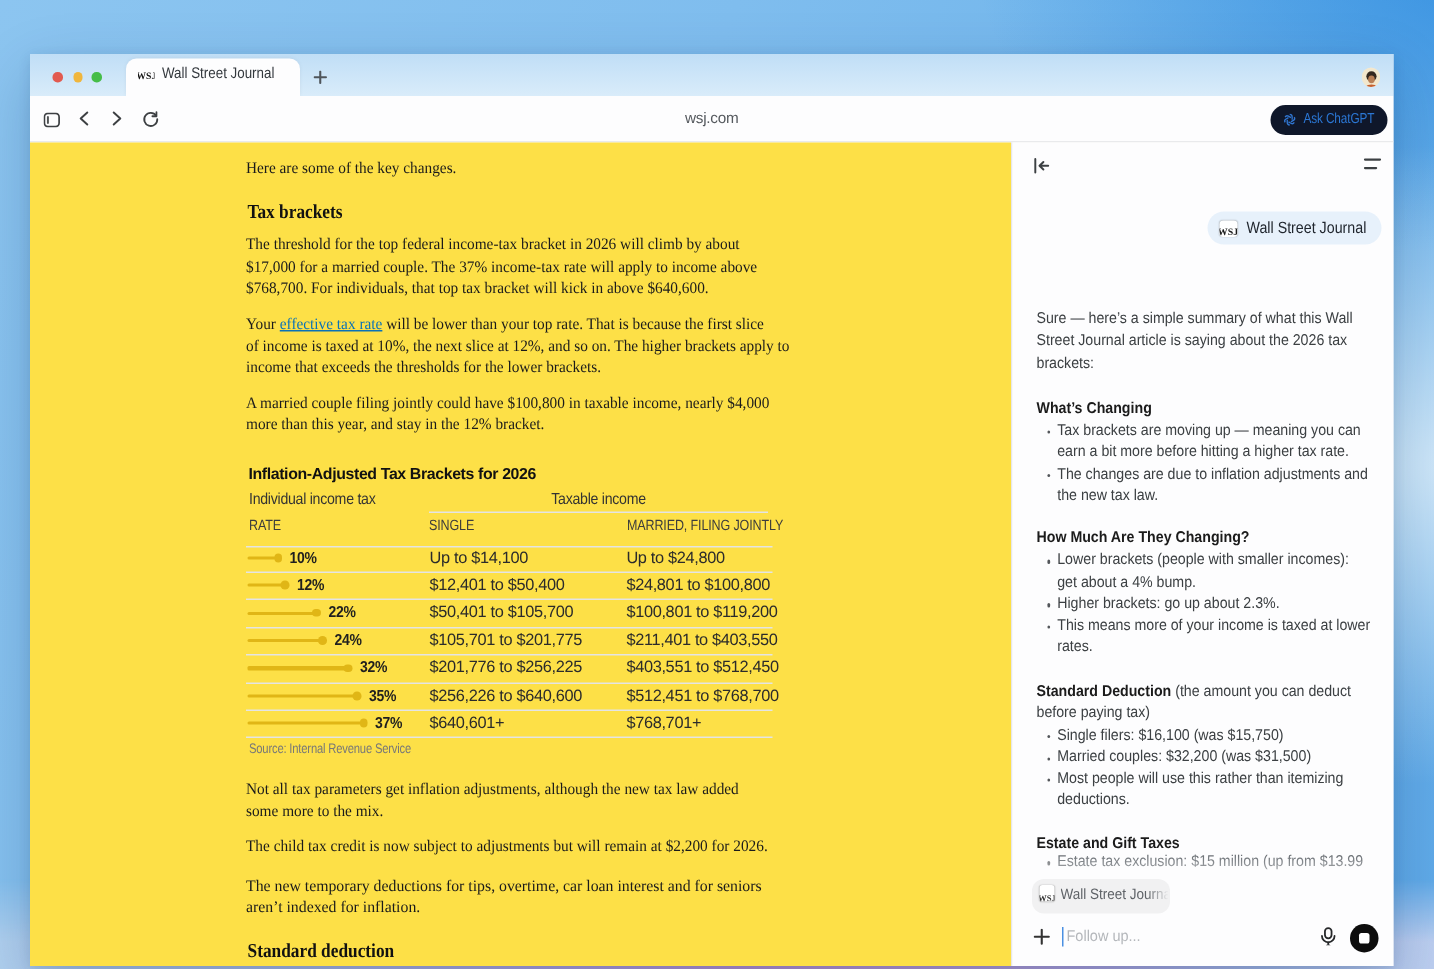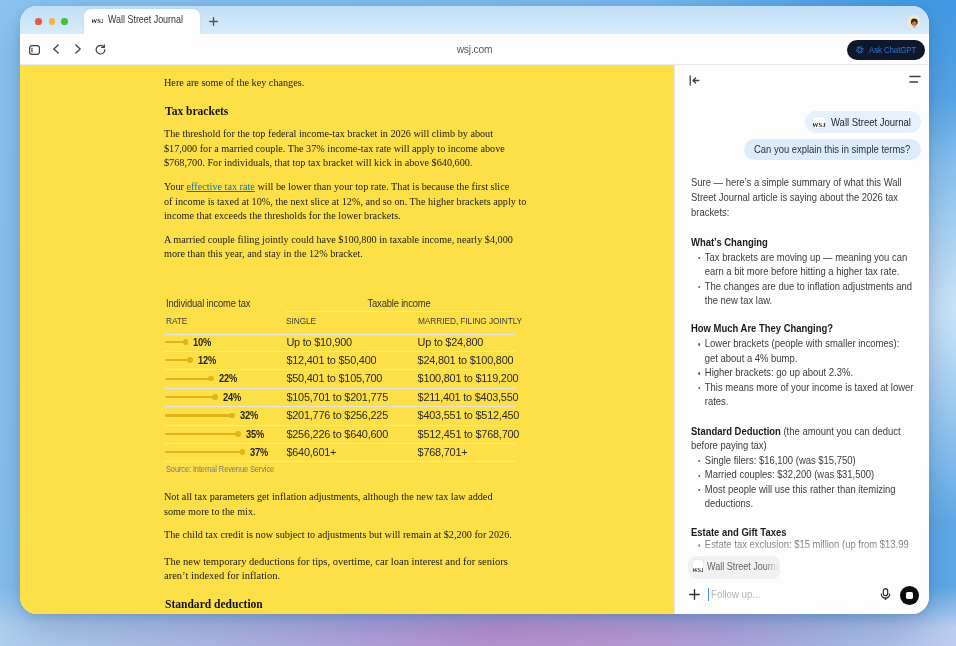--- a/index.html
+++ b/index.html
@@ -5,21 +5,21 @@
 *{margin:0;padding:0;box-sizing:border-box}
 html,body{width:956px;height:646px;overflow:hidden}
 body{position:relative;font-family:"Liberation Sans",sans-serif;
 background:
  radial-gradient(60% 33% at 103% 48%, rgba(228,243,252,.85) 0%, rgba(228,243,252,0) 100%),
  radial-gradient(50% 42% at 104% -4%, rgba(23,125,219,.6) 0%, rgba(23,125,219,0) 72%),
  linear-gradient(113deg, #8cc5f0 0%, #7fbdee 40%, #6cb3eb 75%, #5ea9e8 100%);}
 #band{position:absolute;left:0;top:586px;width:956px;height:60px;
 background:linear-gradient(90deg,#b0d0ef 0%,#aebae5 22%,#b2a3de 38%,#bc92d2 52%,#bd99d3 64%,#b1a4de 76%,#a8bbe8 88%,#bccff0 100%);
 -webkit-mask-image:linear-gradient(180deg,rgba(0,0,0,0) 0,#000 70%);mask-image:linear-gradient(180deg,rgba(0,0,0,0) 0,#000 70%);}
-#win{position:absolute;left:20px;top:6px;width:909px;height:608px;border-radius:17px;overflow:hidden;
+#win{position:absolute;left:20px;top:36px;width:909px;height:608px;border-radius:0;overflow:hidden;
 box-shadow:0 14px 38px rgba(10,40,90,.22),0 2px 8px rgba(10,40,90,.12);background:#fff;}
 
 #tabbar{position:absolute;left:0;top:0;width:909px;height:28px;background:linear-gradient(180deg,#c0def6 0%,#d9ecfa 100%);}
 .tl{position:absolute;top:12.1px;width:6.7px;height:6.7px;border-radius:50%}
 #tab{position:absolute;left:64px;top:2.5px;width:116px;height:25.5px;background:#fdfdfe;border-radius:7px 7px 0 0;box-shadow:0 0 3px rgba(0,0,0,.06)}
 #tabttl{position:absolute;left:23.5px;top:5px;font-size:10.3px;color:#33383d;transform:scaleX(.865);transform-origin:0 0;white-space:nowrap}
 #plus{position:absolute;left:188.8px;top:10.8px}
 #avatar{position:absolute;left:887.9px;top:9.3px;width:12.6px;height:12.6px;border-radius:50%;overflow:hidden;background:#f4e8cf}
 
 #toolbar{position:absolute;left:0;top:28px;width:909px;height:31px;background:#fdfdfe;border-bottom:1px solid #e9eaec}
@@ -102,32 +102,33 @@
       </svg>
       <div id="asktxt">Ask ChatGPT</div>
     </div>
   </div>
   <div id="article">
     <div class="p" style="top:10px">Here are some of the key changes.</div>
     <div class="hd" style="top:38.4px">Tax brackets</div>
     <div class="p" style="top:60.9px">The threshold for the top federal income-tax bracket in 2026 will climb by about<br>$17,000 for a married couple. The 37% income-tax rate will apply to income above<br>$768,700. For individuals, that top tax bracket will kick in above $640,600.</div>
     <div class="p" style="top:113.8px">Your <a>effective tax rate</a> will be lower than your top rate. That is because the first slice<br>of income is taxed at 10%, the next slice at 12%, and so on. The higher brackets apply to<br>income that exceeds the thresholds for the lower brackets.</div>
     <div class="p" style="top:166.5px">A married couple filing jointly could have $100,800 in taxable income, nearly $4,000<br>more than this year, and stay in the 12% bracket.</div>
+    <div class="tt" style="left:145.6px;top:214.5px;font-weight:bold;font-size:10.6px;line-height:13px;letter-spacing:-.25px;color:#111">Inflation-Adjusted Tax Brackets for 2026</div>
     <div class="tt" style="left:145.6px;top:232px;font-size:10.6px;line-height:13px;letter-spacing:-.2px;color:#333;transform:scaleX(.89);transform-origin:0 0">Individual income tax</div>
     <div class="tt" style="left:266.4px;top:232px;width:226px;text-align:center;font-size:10.6px;line-height:13px;letter-spacing:-.2px;color:#333;transform:scaleX(.89);transform-origin:50% 0">Taxable income</div>
     <div class="tline" style="left:266.4px;top:246.3px;width:225.8px"></div>
     <div class="tt" style="left:145.6px;top:250.2px;font-size:9.9px;line-height:12px;letter-spacing:-.1px;color:#3c3c3c;transform:scaleX(.845);transform-origin:0 0">RATE</div>
     <div class="tt" style="left:266.4px;top:250.2px;font-size:9.9px;line-height:12px;letter-spacing:-.1px;color:#3c3c3c;transform:scaleX(.845);transform-origin:0 0">SINGLE</div>
     <div class="tt" style="left:397.6px;top:250.2px;font-size:9.9px;line-height:12px;letter-spacing:-.1px;color:#3c3c3c;transform:scaleX(.845);transform-origin:0 0">MARRIED, FILING JOINTLY</div>
     <div class="tline" style="left:144px;top:268.6px;width:351px"></div>
 
     <div class="bar" style="left:145.3px;top:275.7px;width:20.2px"></div>
     <div class="dot" style="left:162.6px;top:273.9px"></div>
     <div class="rl" style="left:173.3px;top:267.6px;line-height:18.4px">10%</div>
-    <div class="tv" style="left:266.4px;top:267.6px;line-height:18.4px">Up to $10,900</div>
+    <div class="tv" style="left:266.4px;top:267.6px;line-height:18.4px">Up to $14,100</div>
     <div class="tv" style="left:397.6px;top:267.6px;line-height:18.4px">Up to $24,800</div>
     <div class="bar" style="left:145.3px;top:294.1px;width:24.9px"></div>
     <div class="dot" style="left:167.3px;top:292.3px"></div>
     <div class="rl" style="left:178.0px;top:286.0px;line-height:18.4px">12%</div>
     <div class="tv" style="left:266.4px;top:286.0px;line-height:18.4px">$12,401 to $50,400</div>
     <div class="tv" style="left:397.6px;top:286.0px;line-height:18.4px">$24,801 to $100,800</div>
     <div class="bar" style="left:145.3px;top:312.5px;width:45.4px"></div>
     <div class="dot" style="left:187.8px;top:310.7px"></div>
     <div class="rl" style="left:198.5px;top:304.4px;line-height:18.4px">22%</div>
     <div class="tv" style="left:266.4px;top:304.4px;line-height:18.4px">$50,401 to $105,700</div>
@@ -173,23 +174,20 @@
       </svg>
     <svg width="12" height="9" style="position:absolute;left:234px;top:10.4px" viewBox="0 0 12 9">
         <path d="M1 1.4 H11 M1 7 H8.4" stroke="#3c4043" stroke-width="1.5" stroke-linecap="round"></path>
       </svg>
     <div style="position:absolute;left:130.3px;top:46.2px;width:116.6px;height:22.3px;border-radius:11.2px;background:#e7f1fb">
       <div style="position:absolute;left:8.7px;top:5.5px;width:11.3px;height:11.3px;border-radius:2.5px;background:#fff;box-shadow:0 0 1px rgba(0,0,0,.25)"><svg width="11.3" height="11.3" viewBox="0 0 11.3 11.3">
             <text x="5.65" y="8.4" font-family="Liberation Serif" font-size="6.6" font-weight="bold" text-anchor="middle" fill="#1a1a1a">WSJ</text>
           </svg></div>
       <div class="sx" style="position:absolute;left:25.9px;top:0;line-height:22.3px;font-size:10.8px;color:#20262e;transform:scaleX(.88);transform-origin:0 50%;white-space:nowrap">Wall Street Journal</div>
     </div>
-    <div style="position:absolute;left:69.1px;top:74px;width:177.8px;height:21.2px;border-radius:10.6px;background:#ddecfb">
-      <div class="sx" style="position:absolute;left:10.7px;top:0;line-height:21.2px;font-size:10.4px;color:#2b313a;transform:scaleX(.908);transform-origin:0 50%;white-space:nowrap">Can you explain this in simple terms?</div>
-    </div>
     <div id="msgs" style="position:absolute;left:0;top:0;width:307px;height:486.5px;overflow:hidden">
       <div class="sb" style="top:111.4px">Sure — here’s a simple summary of what this Wall<br>Street Journal article is saying about the 2026 tax<br>brackets:</div>
       <div class="sb" style="top:170.8px"><b>What’s Changing</b></div>
       <div class="sb li" style="top:185.7px">Tax brackets are moving up — meaning you can<br>earn a bit more before hitting a higher tax rate.</div>
       <div class="sb li" style="top:214.8px">The changes are due to inflation adjustments and<br>the new tax law.</div>
       <div class="sb" style="top:257.4px"><b>How Much Are They Changing?</b></div>
       <div class="sb li" style="top:272.2px">Lower brackets (people with smaller incomes):<br>get about a 4% bump.</div>
       <div class="sb li" style="top:301.1px">Higher brackets: go up about 2.3%.</div>
       <div class="sb li" style="top:315.6px">This means more of your income is taxed at lower<br>rates.</div>
       <div class="sb" style="top:359.9px"><b>Standard Deduction</b> (the amount you can deduct<br>before paying tax)</div>

